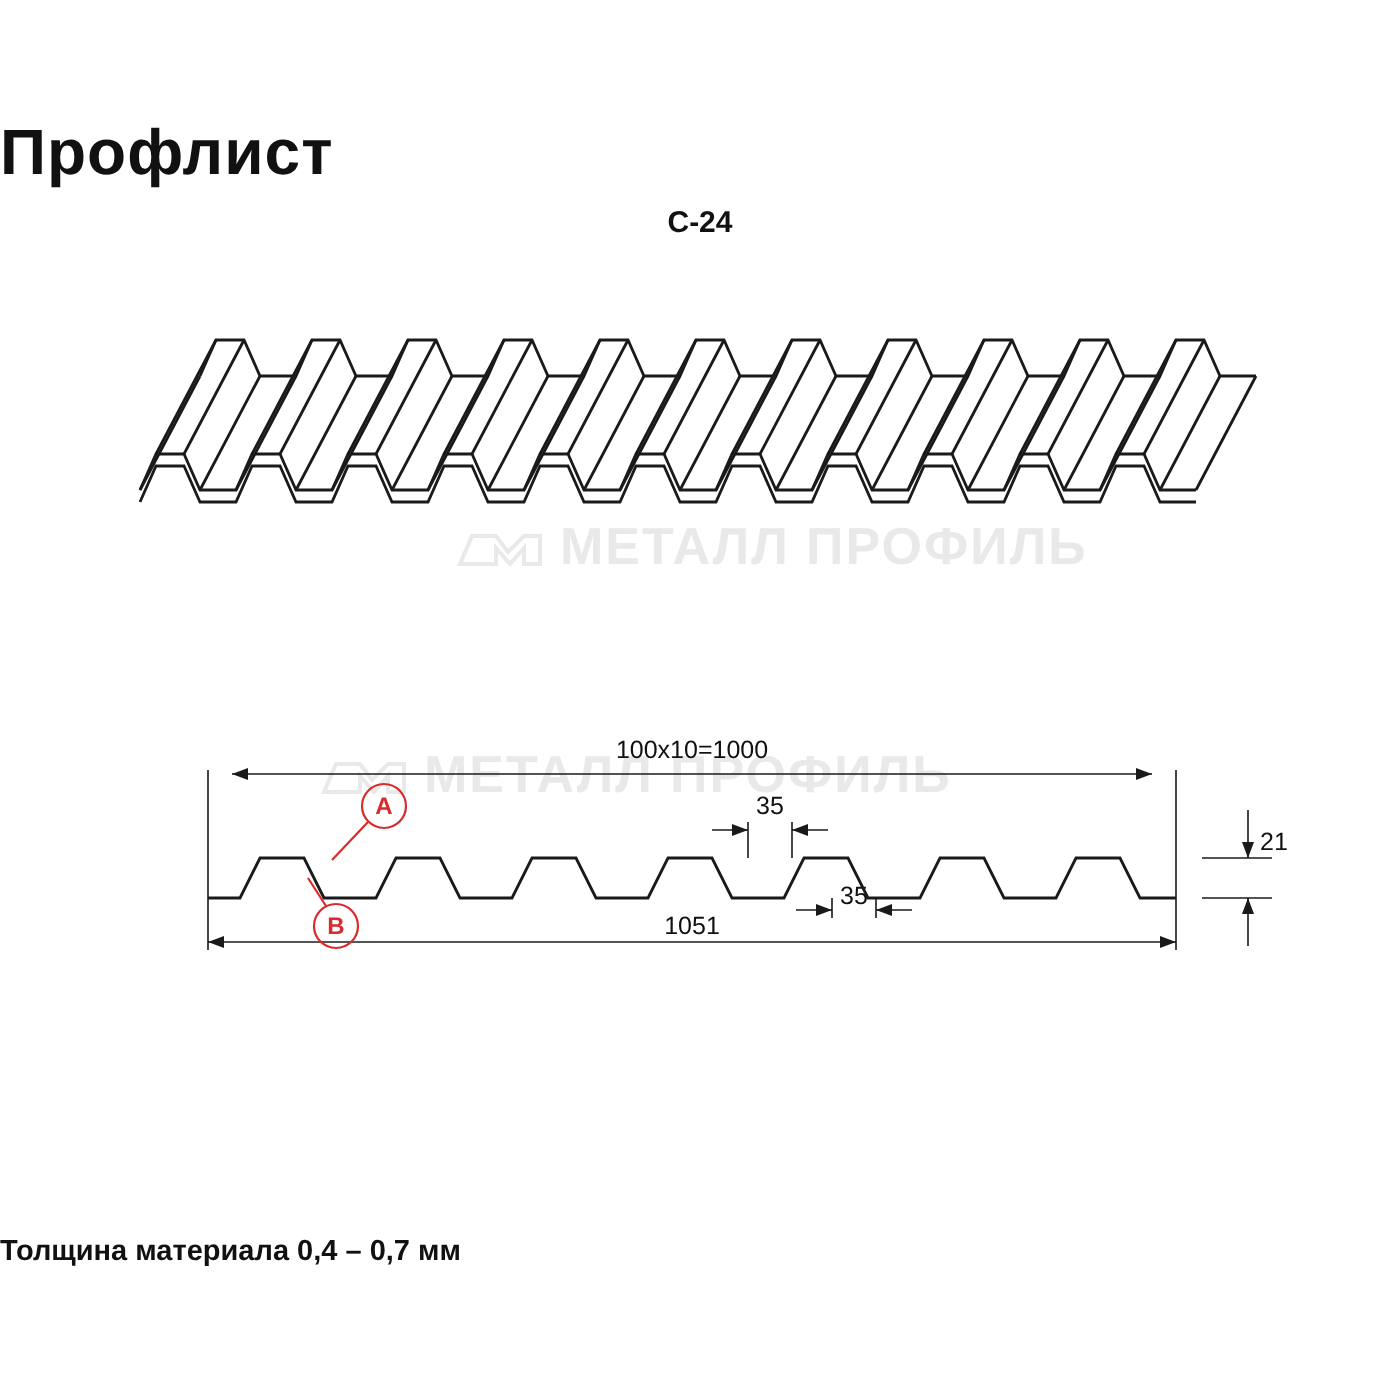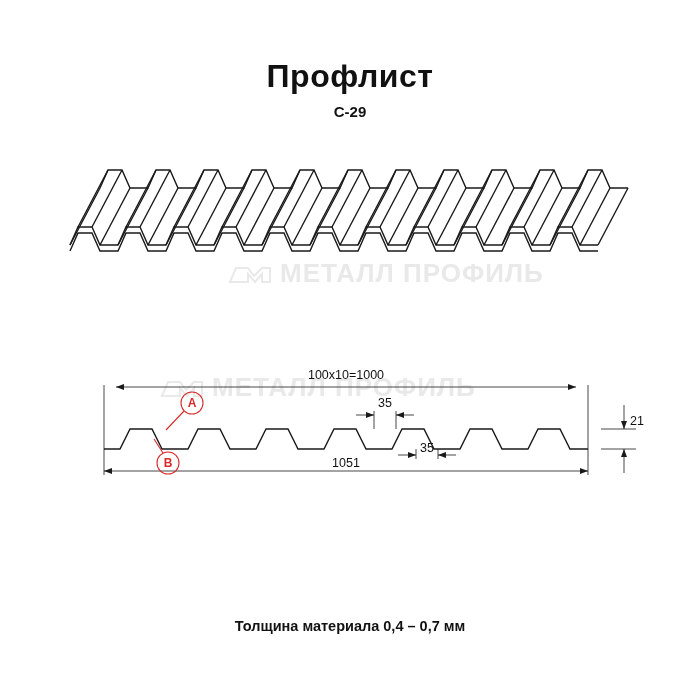--- a/index.html
+++ b/index.html
@@ -8,33 +8,32 @@
     background:#ffffff;
     font-family:"Liberation Sans", sans-serif;
     color:#1a1a1a;
     position:relative;
     overflow:hidden;
   }
   .page{position:relative;width:700px;height:700px;}
 
   .title{
     position:absolute;top:58px;left:0;width:700px;
-    text-align:center;
+    text-align:left;
     font-size:32px;font-weight:bold;letter-spacing:0.5px;
     color:#111;
   }
   .subtitle{
     position:absolute;top:103px;left:0;width:700px;
     text-align:center;
     font-size:15px;font-weight:bold;
     color:#111;
   }
   .footer{
     position:absolute;top:618px;left:0;width:700px;
-    text-align:center;
     font-size:14.5px;font-weight:bold;
     color:#111;
   }
 
   
   .wm{
     position:absolute;
     font-size:26px;font-weight:bold;
     color:#e9e9e9;
     letter-spacing:1px;
@@ -59,21 +58,21 @@
   .red{fill:none;stroke:#d92b2b;stroke-width:1.1;}
   .redtxt{fill:#d92b2b;font-size:12px;font-weight:bold;font-family:"Liberation Sans",sans-serif;}
   .dtxt{fill:#111;font-size:12.5px;font-family:"Liberation Sans",sans-serif;}
 </style>
 </head>
 <body>
 
 <div class="page">
 
   <div class="title">Профлист</div>
-  <div class="subtitle">С-29</div>
+  <div class="subtitle">С-24</div>
 
   <div class="iso">
     <svg width="580" height="130" viewBox="0 0 580 130">
       <g class="ln">
 
         <path d="M40,38 L48,20 L62,20 L70,38 L88,38 L96,20 L110,20 L118,38 L136,38 L144,20 L158,20 L166,38 L184,38 L192,20 L206,20 L214,38 L232,38 L240,20 L254,20 L262,38 L280,38 L288,20 L302,20 L310,38 L328,38 L336,20 L350,20 L358,38 L376,38 L384,20 L398,20 L406,38 L424,38 L432,20 L446,20 L454,38 L472,38 L480,20 L494,20 L502,38 L520,38 L528,20 L542,20 L550,38 L568,38"></path>
 
         <path d="M10,95 L18,77 L32,77 L40,95 L58,95 L66,77 L80,77 L88,95 L106,95 L114,77 L128,77 L136,95 L154,95 L162,77 L176,77 L184,95 L202,95 L210,77 L224,77 L232,95 L250,95 L258,77 L272,77 L280,95 L298,95 L306,77 L320,77 L328,95 L346,95 L354,77 L368,77 L376,95 L394,95 L402,77 L416,77 L424,95 L442,95 L450,77 L464,77 L472,95 L490,95 L498,77 L512,77 L520,95 L538,95"></path>
 
         <path d="M10,101 L18,83 L32,83 L40,101 L58,101 L66,83 L80,83 L88,101 L106,101 L114,83 L128,83 L136,101 L154,101 L162,83 L176,83 L184,101 L202,101 L210,83 L224,83 L232,101 L250,101 L258,83 L272,83 L280,101 L298,101 L306,83 L320,83 L328,101 L346,101 L354,83 L368,83 L376,101 L394,101 L402,83 L416,83 L424,101 L442,101 L450,83 L464,83 L472,101 L490,101 L498,83 L512,83 L520,101 L538,101"></path>

